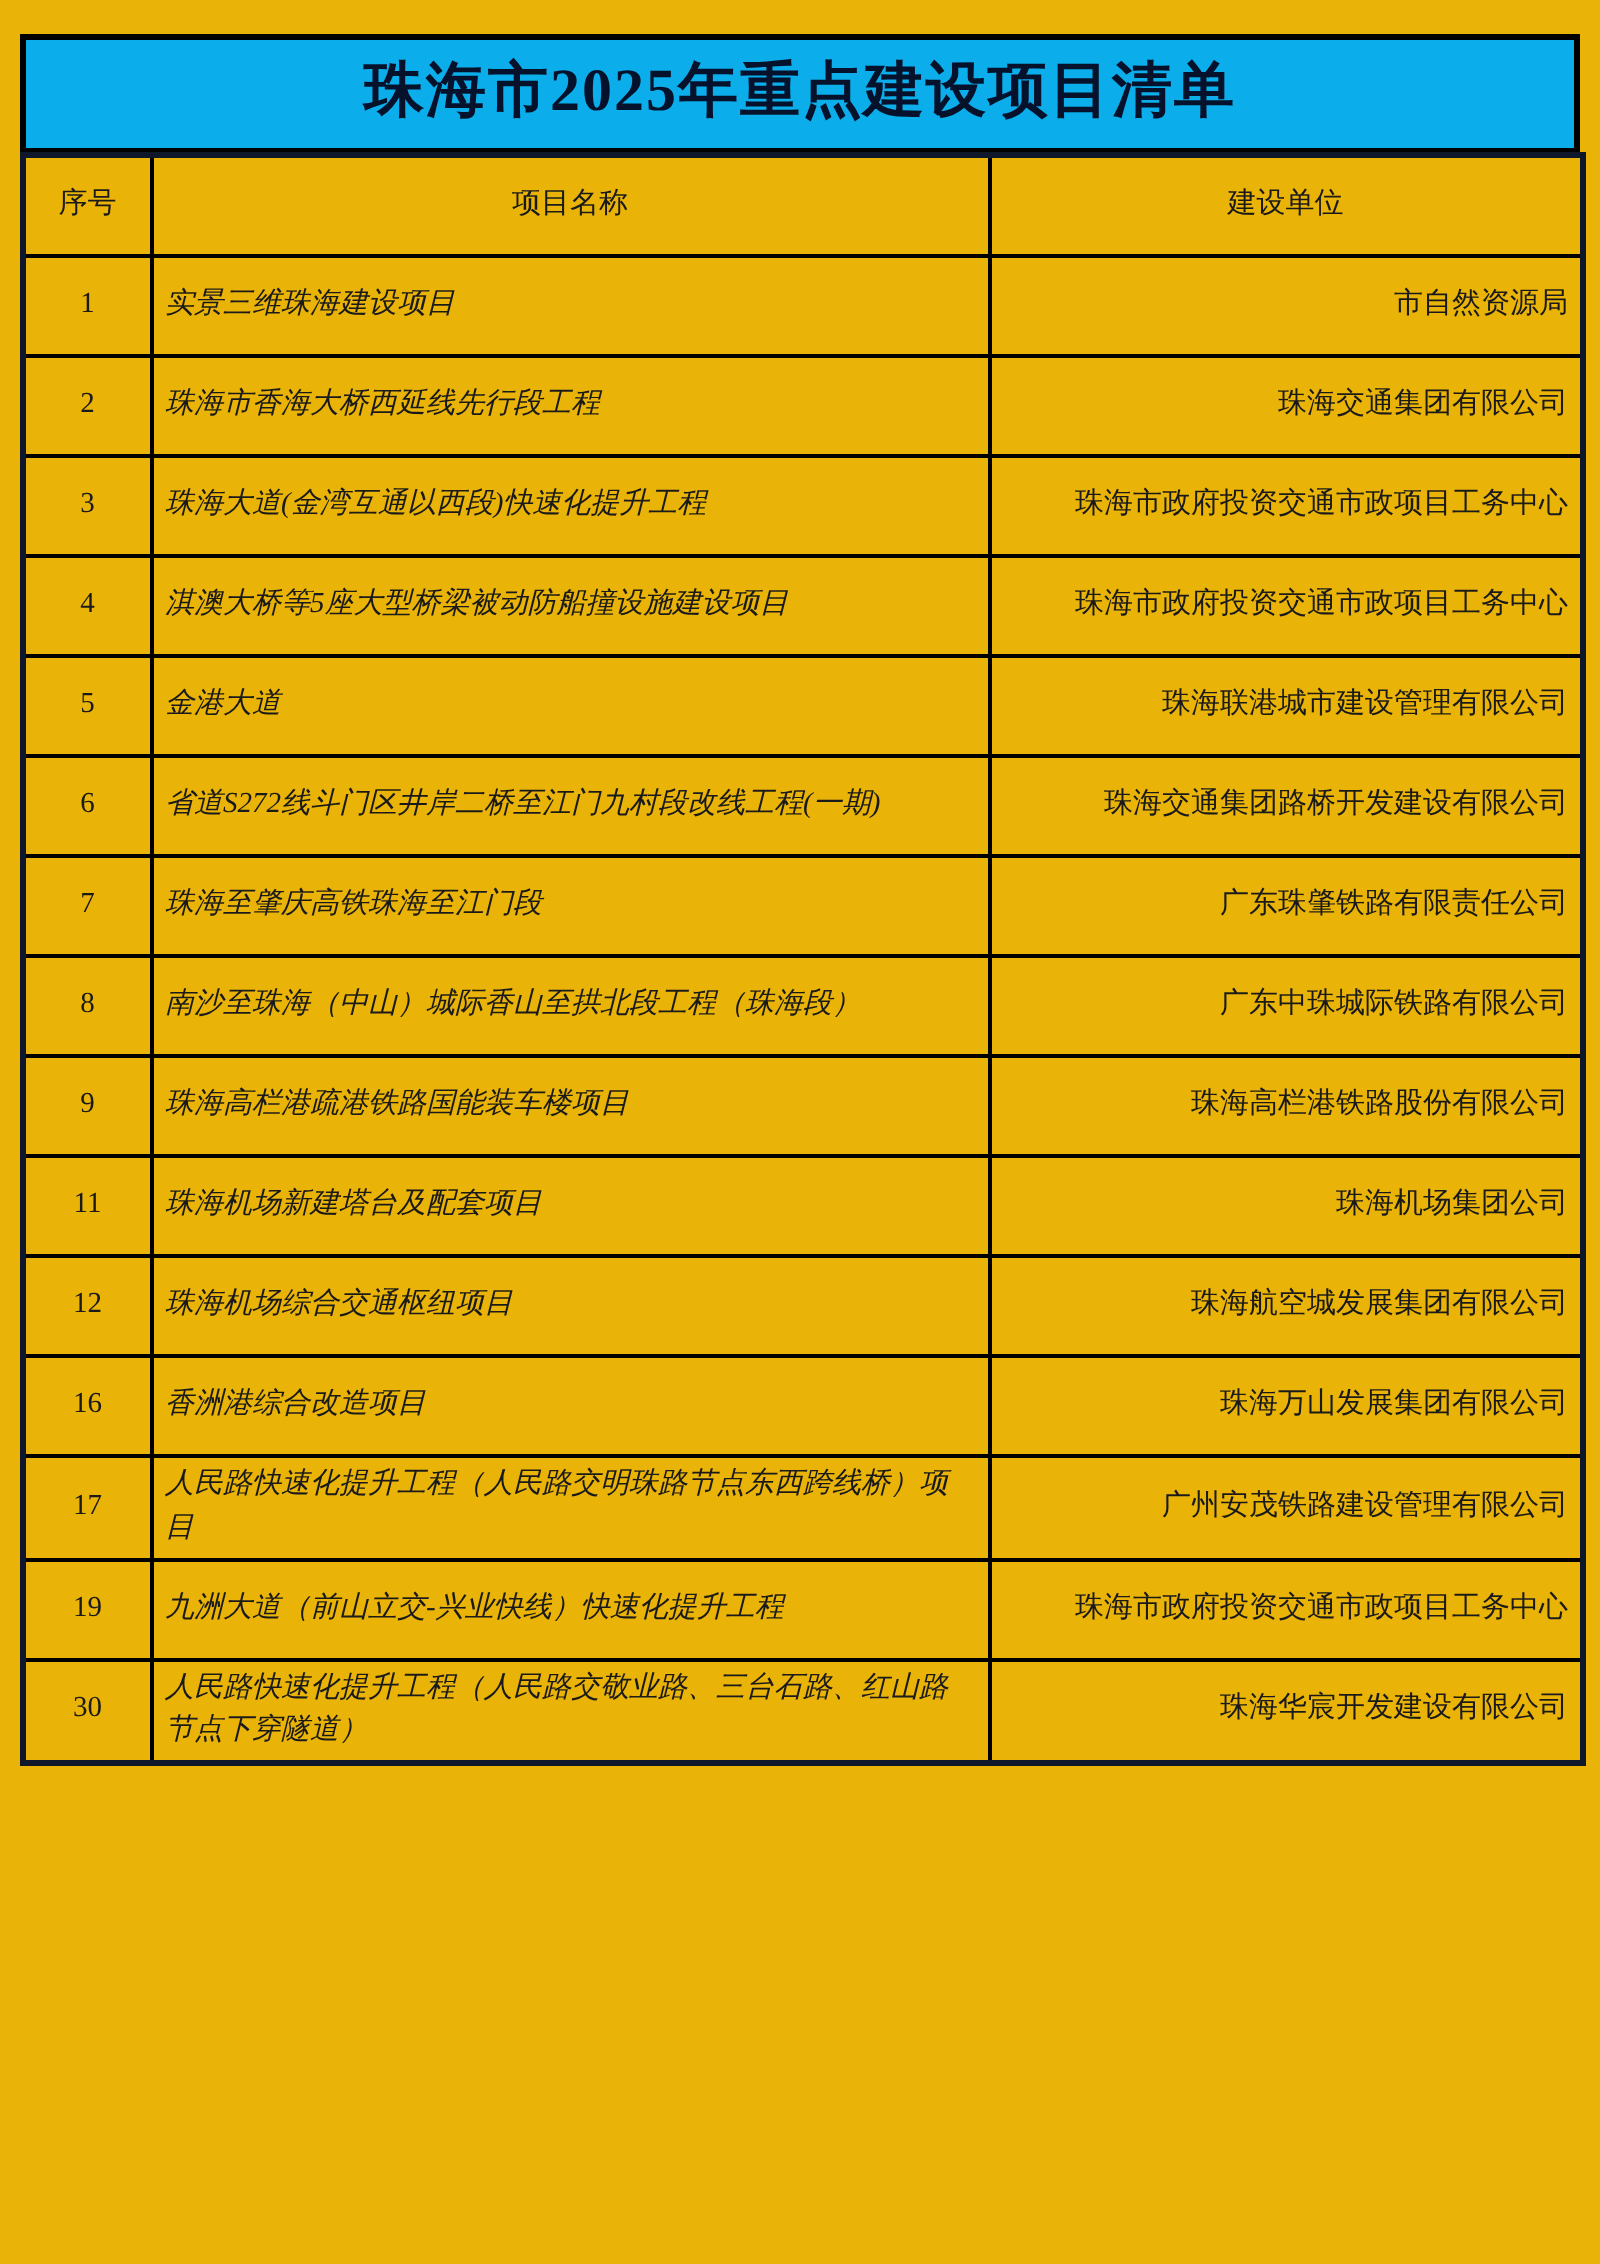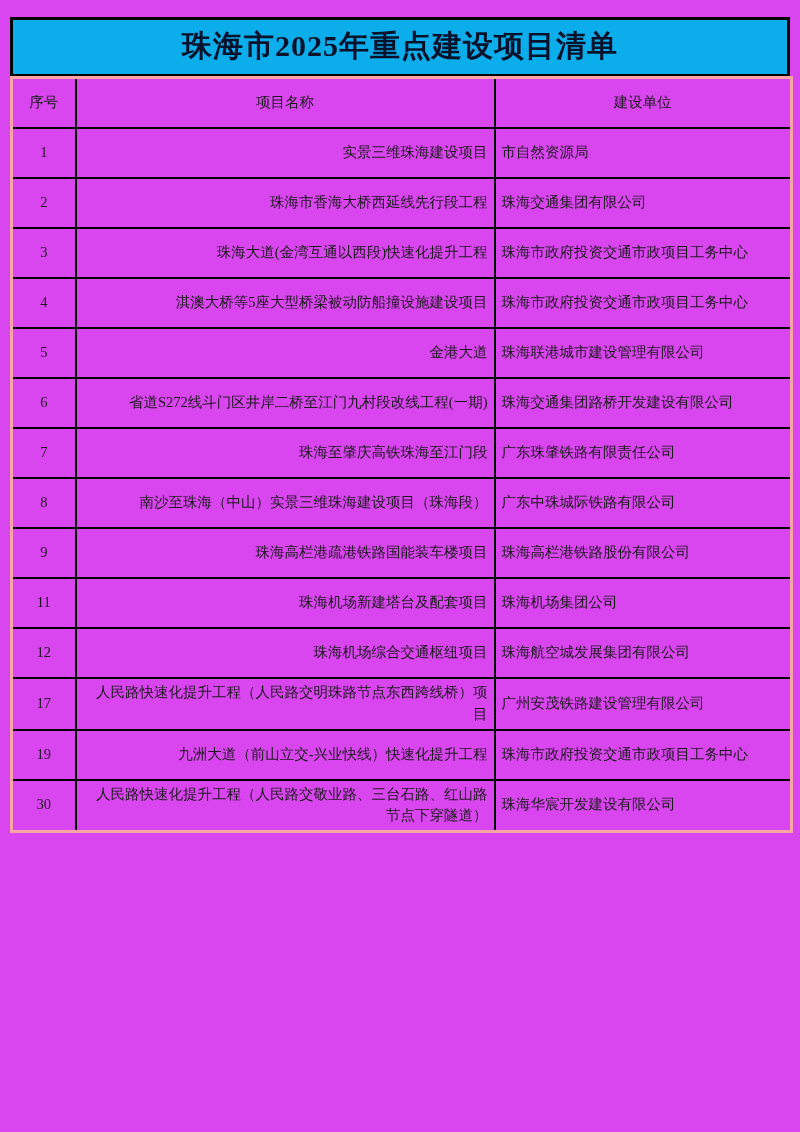--- a/index.html
+++ b/index.html
@@ -6,21 +6,21 @@
     margin: 0;
     padding: 0;
     background: #ffffff;
     font-family: "Liberation Serif", "DejaVu Serif", serif;
     color: #111111;
   }
   .page {
     position: relative;
     width: 800px;
     height: 1132px;
-    background: #d946ef;
+    background: #eab308;
     overflow: hidden;
   }
   .sheet {
     position: absolute;
     left: 10px;
     top: 17px;
     width: 780px;
   }
   .title-bar {
     box-sizing: border-box;
@@ -37,41 +37,41 @@
     font-weight: bold;
     letter-spacing: 1px;
     color: #06122b;
     line-height: 1;
     padding-bottom: 2px;
   }
   table.list {
     width: 780px;
     border-collapse: collapse;
     table-layout: fixed;
-    border: 3px solid #fca5a5;
+    border: 3px solid #0f172a;
     margin-top: -1px;
   }
   table.list col.c-no  { width: 64px; }
   table.list col.c-name{ width: 419px; }
   table.list col.c-org { width: 297px; }
   table.list th, table.list td {
     border: 2px solid #000000;
     font-size: 14.5px;
     font-weight: normal;
     vertical-align: middle;
     padding: 3px 6px;
     line-height: 1.5;
     color: #1a1a1a;
     word-break: break-all;
   }
   table.list thead th { height: 42px; text-align: center; }
   table.list tbody td { height: 42px; }
   td.cell-no  { text-align: center; }
-  td.cell-name{ text-align: right; }
-  td.cell-org { text-align: left; }
+  td.cell-name{ text-align: left; font-style: italic; }
+  td.cell-org { text-align: right; }
 </style>
 </head>
 <body style="background: rgb(255, 255, 255);">
 
 <div class="page">
   <div class="sheet">
 
     <div class="title-bar" style="background: rgb(11, 174, 234);">
       <span class="title-text">珠海市2025年重点建设项目清单</span>
     </div>
@@ -120,37 +120,42 @@
     <td class="cell-name">省道S272线斗门区井岸二桥至江门九村段改线工程(一期)</td>
     <td class="cell-org">珠海交通集团路桥开发建设有限公司</td>
   </tr>
           <tr>
     <td class="cell-no">7</td>
     <td class="cell-name">珠海至肇庆高铁珠海至江门段</td>
     <td class="cell-org">广东珠肇铁路有限责任公司</td>
   </tr>
           <tr>
     <td class="cell-no">8</td>
-    <td class="cell-name">南沙至珠海（中山）实景三维珠海建设项目（珠海段）</td>
+    <td class="cell-name">南沙至珠海（中山）城际香山至拱北段工程（珠海段）</td>
     <td class="cell-org">广东中珠城际铁路有限公司</td>
   </tr>
           <tr>
     <td class="cell-no">9</td>
     <td class="cell-name">珠海高栏港疏港铁路国能装车楼项目</td>
     <td class="cell-org">珠海高栏港铁路股份有限公司</td>
   </tr>
           <tr>
     <td class="cell-no">11</td>
     <td class="cell-name">珠海机场新建塔台及配套项目</td>
     <td class="cell-org">珠海机场集团公司</td>
   </tr>
           <tr>
     <td class="cell-no">12</td>
     <td class="cell-name">珠海机场综合交通枢纽项目</td>
     <td class="cell-org">珠海航空城发展集团有限公司</td>
+  </tr>
+          <tr>
+    <td class="cell-no">16</td>
+    <td class="cell-name">香洲港综合改造项目</td>
+    <td class="cell-org">珠海万山发展集团有限公司</td>
   </tr>
           <tr>
     <td class="cell-no">17</td>
     <td class="cell-name">人民路快速化提升工程（人民路交明珠路节点东西跨线桥）项目</td>
     <td class="cell-org">广州安茂铁路建设管理有限公司</td>
   </tr>
           <tr>
     <td class="cell-no">19</td>
     <td class="cell-name">九洲大道（前山立交-兴业快线）快速化提升工程</td>
     <td class="cell-org">珠海市政府投资交通市政项目工务中心</td>

